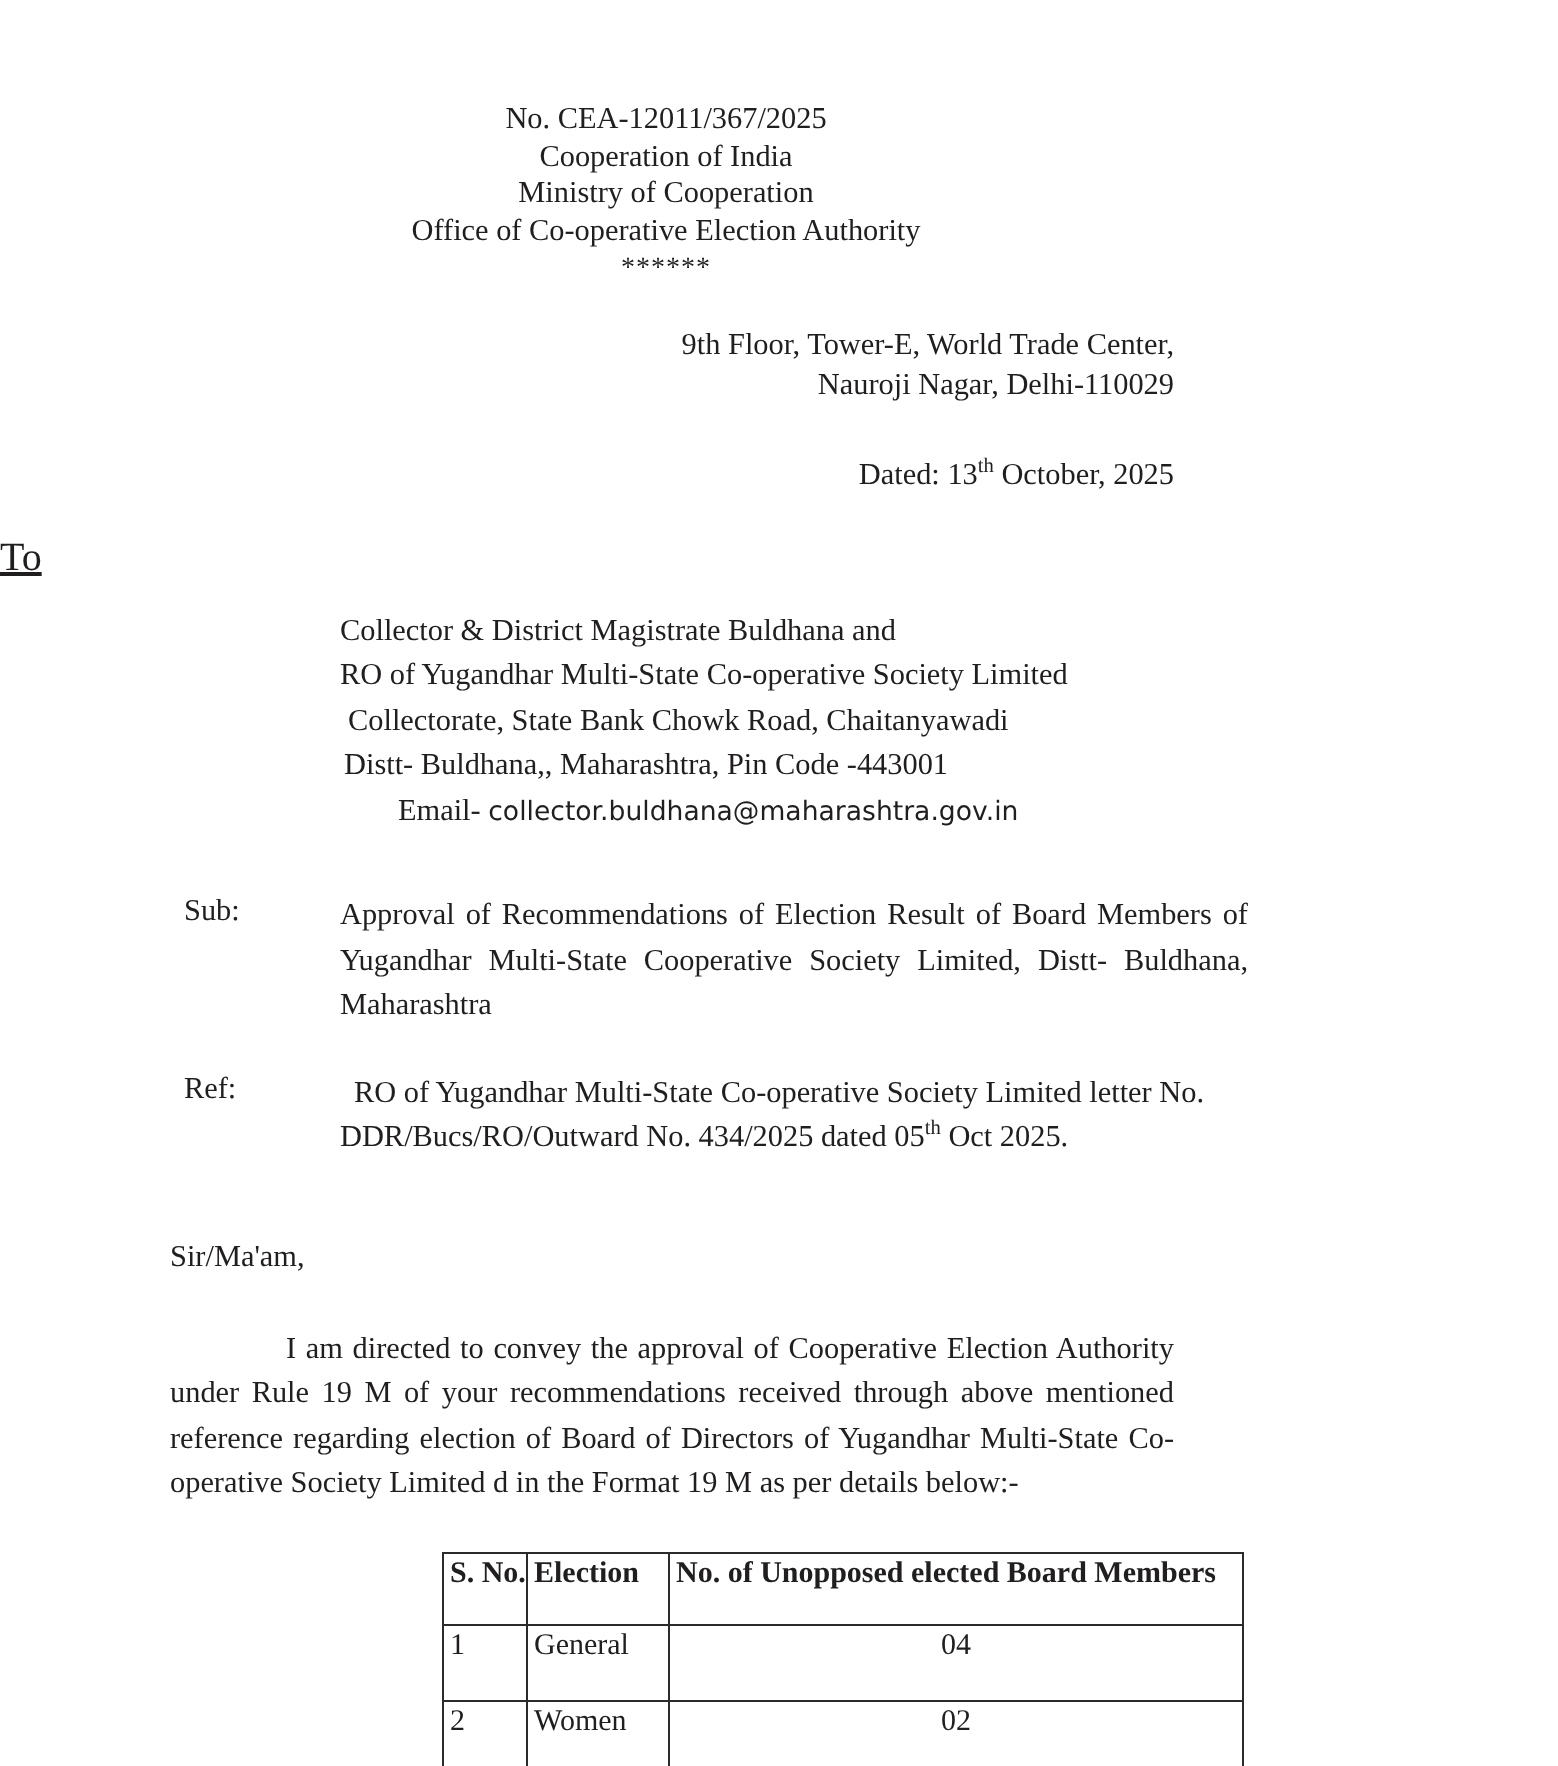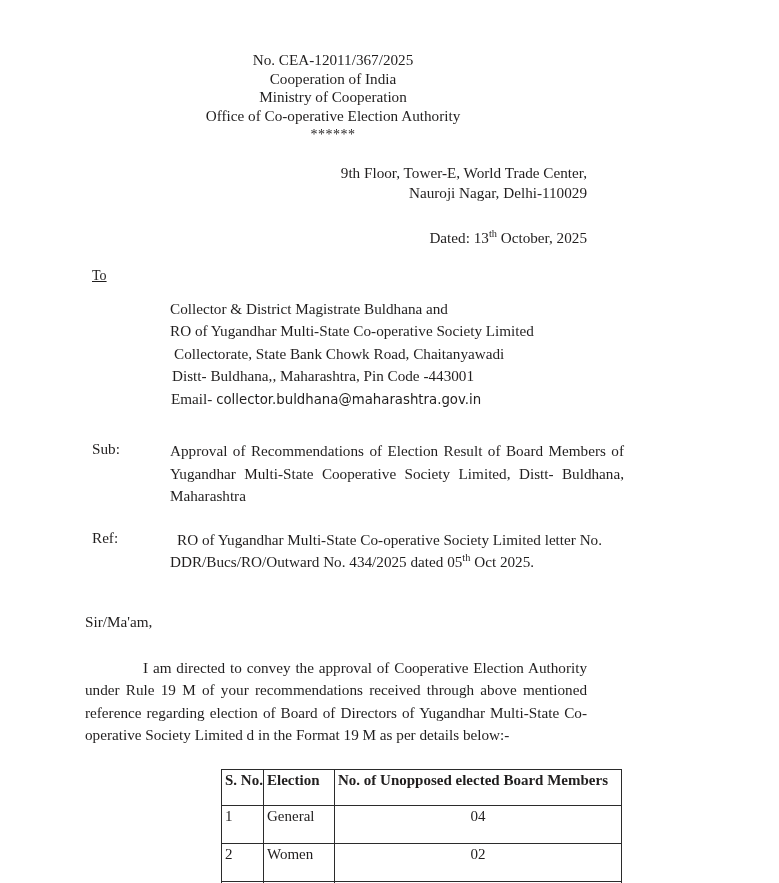--- a/index.html
+++ b/index.html
@@ -55,34 +55,33 @@
   }
   sup {
     font-size: 0.68em;
     vertical-align: super;
     line-height: 0;
   }
 
   
   .to-label {
     margin-top: 21px;
-    margin-left: 92px;
-    font-size: 14px;
+    font-size: 20px;
     text-decoration: underline;
   }
 
   .addressee {
     margin-top: 14px;
     margin-left: 170px;
     font-size: 15.2px;
     line-height: 22.5px;
   }
   .addressee .ln3 { padding-left: 4px; }
   .addressee .ln4 { padding-left: 2px; }
-  .addressee .ln5 { padding-left: 1px; }
+  .addressee .ln5 { padding-left: 1px; margin-left: 28px; }
   .email-addr {
     font-family: "DejaVu Sans", "Liberation Sans", sans-serif;
     font-size: 13.3px;
   }
 
   .labelled {
     position: relative;
     margin-left: 92px;
     margin-right: 42px;
     font-size: 15.2px;

